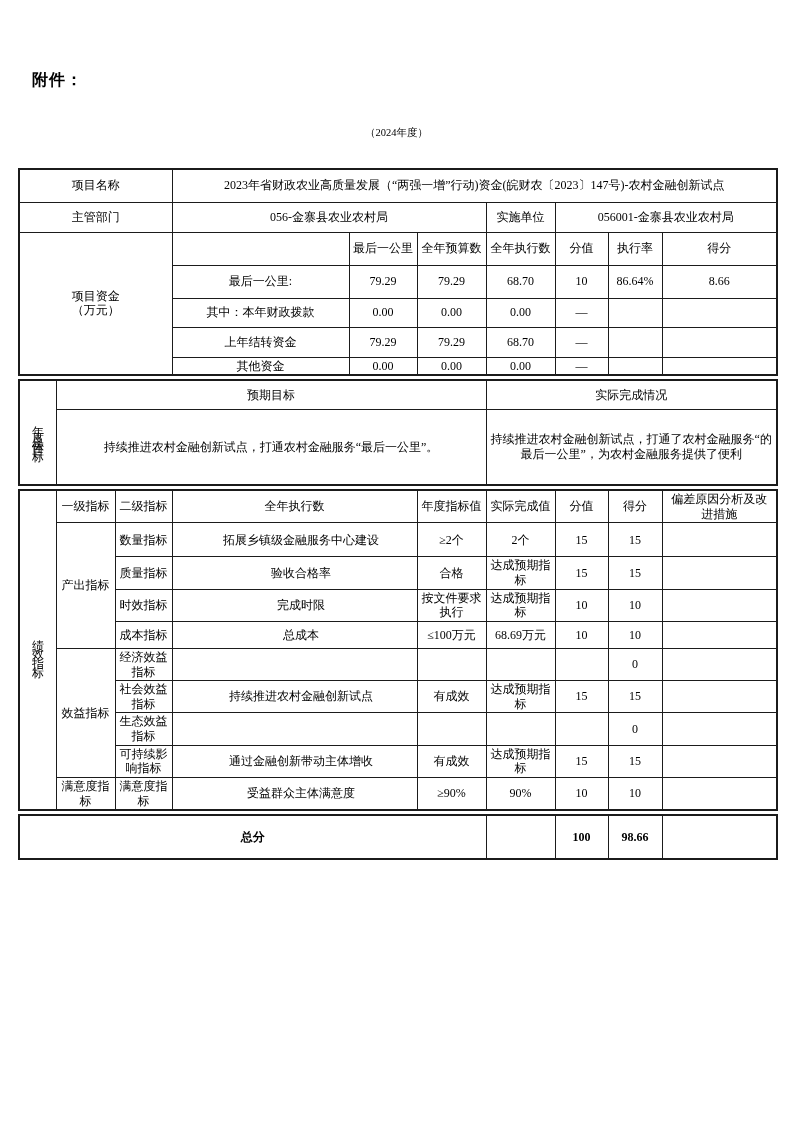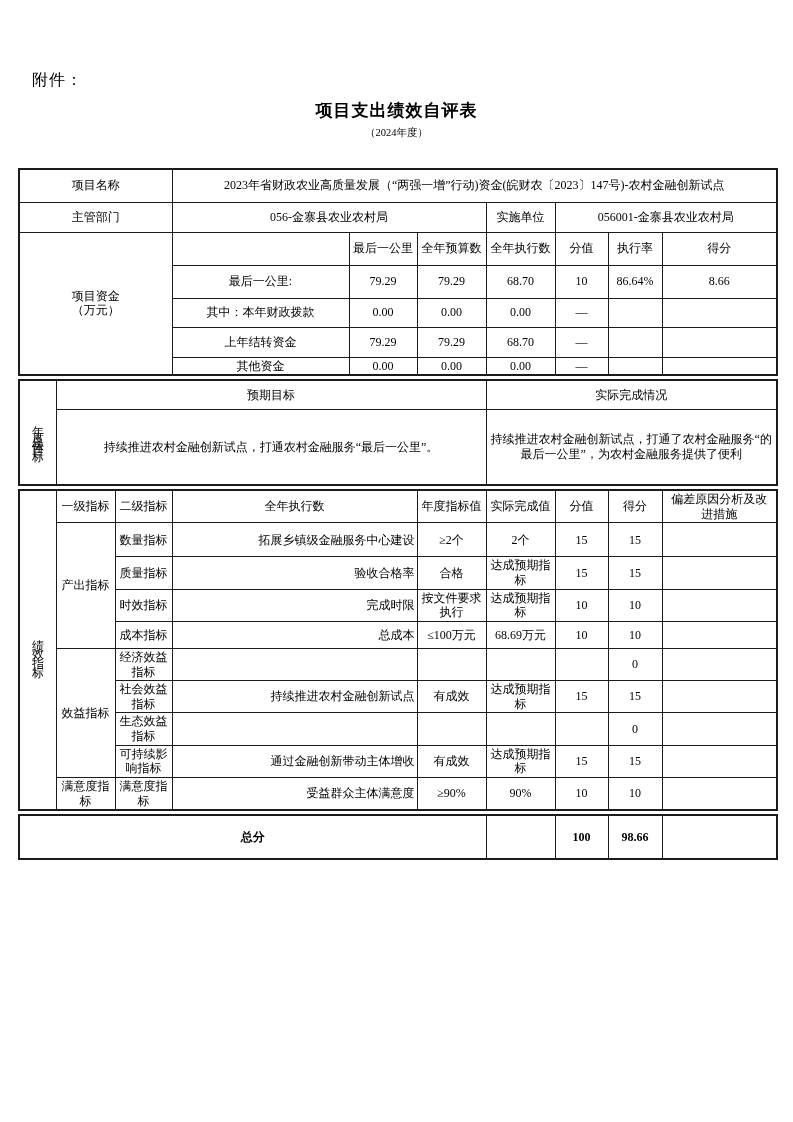--- a/index.html
+++ b/index.html
@@ -1,39 +1,38 @@
 <!DOCTYPE html>
 <html><head>
 <meta charset="utf-8">
 <style>
   html,body{margin:0;padding:0;background:#888;}
   .sheet{
     position:relative;width:793px;height:1122px;background:#fff;margin:0 auto;
     font-family:"Liberation Serif","DejaVu Serif",serif;color:#000;overflow:hidden;
   }
-  .attach{position:absolute;top:70px;left:12px;font-size:16px;font-weight:normal;letter-spacing:1px;padding-left:20px;}
+  .attach{position:absolute;top:70px;left:12px;font-size:16px;font-weight:bold;letter-spacing:1px;padding-left:20px;}
   .title{position:absolute;top:99px;left:0;width:100%;text-align:center;font-size:17px;font-weight:bold;letter-spacing:1px;}
   .subtitle{position:absolute;top:126px;left:0;width:100%;text-align:center;font-size:10.5px;}
   .tables{position:absolute;top:168px;left:18px;width:758px;}
   table{border-collapse:collapse;table-layout:fixed;width:758px;margin:0 0 3px 0;}
   td{border:1px solid #1b1b1b;text-align:center;vertical-align:middle;
      font-size:12px;line-height:1.22;padding:1px 2px;overflow:hidden;word-break:break-all;}
   table{border:2px solid #1b1b1b;}
-  td.l3{text-align:right;padding-left:15px;}
+  td.l3{text-align:center;padding-left:15px;}
   td.vert span{writing-mode:vertical-lr;text-orientation:upright;letter-spacing:5px;display:inline-block;}
   td.vert-wide span{writing-mode:vertical-lr;text-orientation:upright;letter-spacing:9px;display:inline-block;}
   td.hdr-dev{padding:1px 6px;}
   .bold{font-weight:bold;}
 </style>
 </head>
 <body>
 
 <div class="sheet">
   <div class="attach">附件：</div>
-  <div class="title">项目支出绩效自评表</div>
   <div class="subtitle">（2024年度）</div>
 
   <div class="tables">
 
     <table>
       <colgroup>
         <col style="width:37px">
           <col style="width:59px">
           <col style="width:57px">
           <col style="width:177px">

